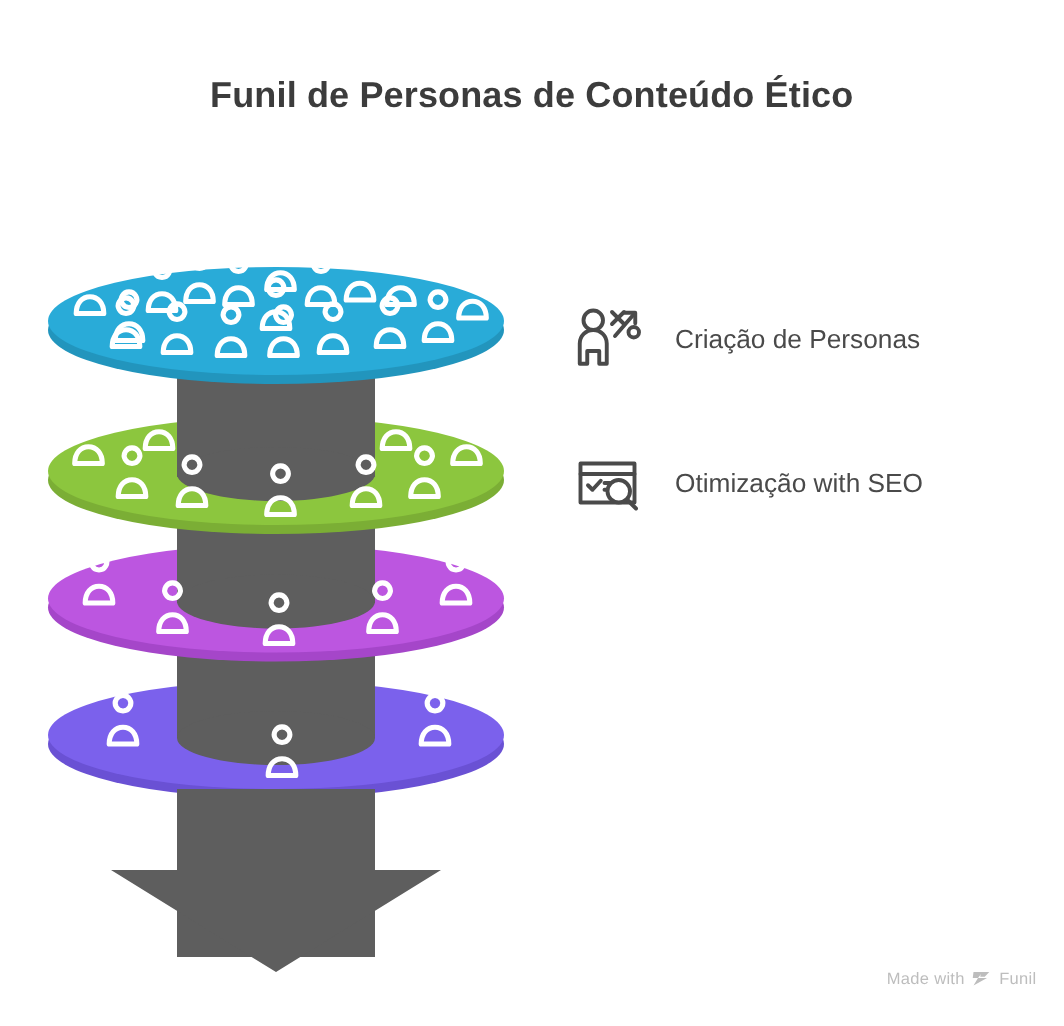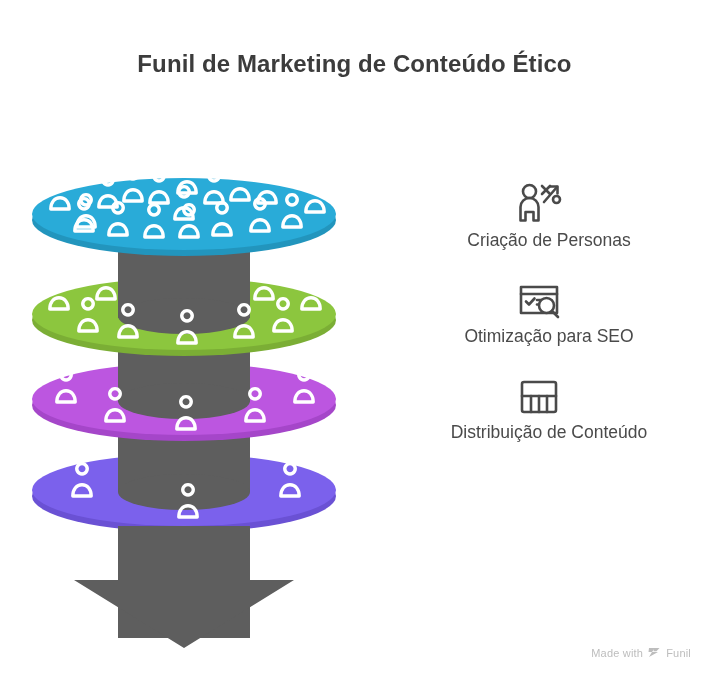--- a/index.html
+++ b/index.html
@@ -42,21 +42,20 @@
   #legend {
     position: absolute;
     left: 380px;
     top: 178px;
     width: 320px;
   }
   .legend-row {
     display: flex;
     align-items: center;
     height: 96px;
-    flex-direction: column;
   }
   .legend-icon {
     width: 52px;
     height: 52px;
     flex: 0 0 52px;
     display: flex;
     align-items: center;
     justify-content: center;
   }
   .legend-icon svg { display: block; }
@@ -77,21 +76,21 @@
     gap: 5px;
     font-size: 11px;
     color: #bdbdbd;
     letter-spacing: 0.2px;
   }
   #watermark svg { display: block; }
 </style>
 </head>
 <body>
 
-<div id="page-title">Funil de Marketing de Conteúdo Ético</div>
+<div id="page-title">Funil de Personas de Conteúdo Ético</div>
 
 <div id="funnel-graphic">
   <svg id="funnel-svg" width="352" height="500" viewBox="0 0 352 500">
     <defs>
 
       <g id="person-glyph">
         <path d="M0,-11 a5.2,5.2 0 1,1 0.01,0
                  M-9.2,11 c0,-7.1 4,-11.2 9.2,-11.2 c5.2,0 9.2,4.1 9.2,11.2 z" fill="none"></path>
       </g>
     </defs>
@@ -201,35 +200,23 @@
       <svg width="50" height="50" viewBox="0 0 50 50" fill="none" stroke="#4a4a4a" stroke-width="2.6" stroke-linecap="round" stroke-linejoin="round">
         <path d="M6 12 L42 12 L42 38 L6 38 Z"></path>
         <path d="M6 19 L42 19"></path>
         <path d="M11 26.5 L14 29.5 L19.5 23.5"></path>
         <path d="M22 25 L31 25"></path>
         <path d="M22 29.5 L27 29.5"></path>
         <circle cx="31.5" cy="30.5" r="7.5" fill="#ffffff"></circle>
         <path d="M37 36 L43 42"></path>
       </svg>
     </span>
-    <span class="legend-label">Otimização para SEO</span>
+    <span class="legend-label">Otimização with SEO</span>
   </div>
 
-  <div class="legend-row">
-    <span class="legend-icon">
-      <svg width="50" height="50" viewBox="0 0 50 50" fill="none" stroke="#4a4a4a" stroke-width="2.6" stroke-linecap="round" stroke-linejoin="round">
-        <rect x="7" y="11" width="34" height="30" rx="2"></rect>
-        <path d="M7 25 L41 25"></path>
-        <path d="M16 25 L16 41"></path>
-        <path d="M24 25 L24 41"></path>
-        <path d="M32 25 L32 41"></path>
-      </svg>
-    </span>
-    <span class="legend-label">Distribuição de Conteúdo</span>
-  </div>
 
 </div>
 
 <div id="watermark">
   <span>Made with</span>
   <span>
     <svg width="13" height="11" viewBox="0 0 13 11" fill="#bdbdbd">
       <path d="M1 1 L7 1 L4 5 L10 5 L1 10 L4 5 L0.5 5 Z"></path>
       <path d="M6 1 L11.5 1 L8.5 4.2 L5.5 4.2 Z"></path>
     </svg>

